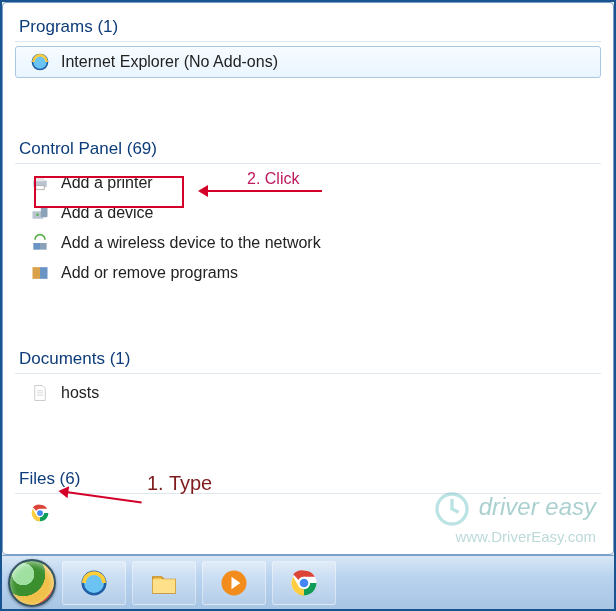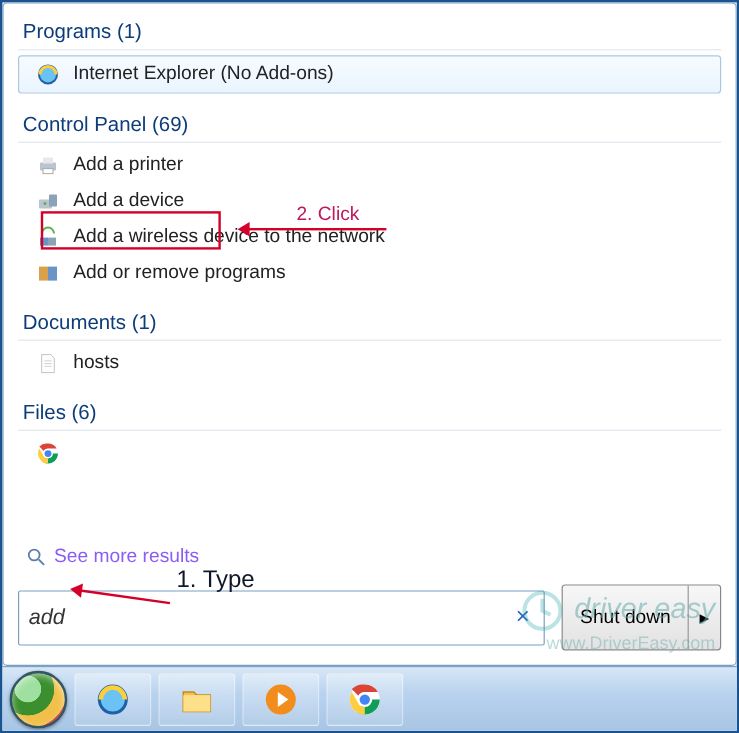--- a/index.html
+++ b/index.html
@@ -1,41 +1,41 @@
 <!DOCTYPE html>
 <html><head>
 <meta charset="utf-8">
 <style>
   * { box-sizing: border-box; margin: 0; padding: 0; font-family: "Segoe UI", Tahoma, sans-serif; }
   body { width: 616px; height: 611px; background: #f5f5f5; position: relative; overflow: hidden; border: 2px solid #1a5490; }
   .start-menu {
     position: absolute; top: 0; left: 0; right: 0; bottom: 54px;
     background: #fff; border: 1px solid #7a9fc4; border-radius: 4px;
-    padding: 10px 12px 12px 12px; display: flex; flex-direction: column;
+    padding: 10px 12px 12px 12px; display: flex; flex-direction: column; gap: 45px;
   }
   .section { margin-bottom: 6px; }
   .section-header {
     color: #0d3c7a; font-size: 17px; padding: 4px 4px; border-bottom: 1px solid #e0e6ee;
     font-weight: 400;
   }
   .item-list { padding: 4px 0 6px 0; }
   .item {
     display: flex; align-items: center; padding: 4px 6px 4px 14px; font-size: 16px;
     color: #222; border-radius: 2px; position: relative;
   }
   .item.highlighted {
     background: linear-gradient(#f6fbff, #eaf5ff);
     border: 1px solid #a8c8e4; border-radius: 3px; padding-left: 13px;
   }
   .icon20 { width: 22px; height: 22px; margin-right: 10px; display: flex; align-items: center; justify-content: center; flex-shrink: 0; }
   .ann-box1 { position:absolute; left:32px; top:174px; width:150px; height:32px; border:2px solid #d4002a; pointer-events:none; }
   .ann-arrow1 { position:absolute; left:200px; top:188px; width:120px; height:2px; background:#d4002a; pointer-events:none; }
   .ann-arrow1::before { content:''; position:absolute; left:-10px; top:-5px; border:6px solid transparent; border-right:10px solid #d4002a; }
   .ann-text1 { position:absolute; left:245px; top:168px; color:#be185d; font-size:16px; pointer-events:none; }
-  .ann-text2 { position:absolute; left:145px; top:470px; color:#0f172a; font-size:20px; pointer-events:none; }
+  .ann-text2 { position:absolute; left:145px; top:470px; color:#7f1d1d; font-size:20px; pointer-events:none; }
   .ann-arrow2 { position:absolute; left:60px; top:494px; width:80px; height:2px; background:#d4002a; pointer-events:none; transform:rotate(8deg); }
   .ann-arrow2::before { content:''; position:absolute; left:-10px; top:-5px; border:6px solid transparent; border-right:10px solid #d4002a; }
   .see-more { display:flex; align-items:center; padding:4px 6px; margin-top:auto; }
   .see-more .mag { width:18px; height:18px; margin-right:6px; }
   .see-more span { color:#8b5cf6; font-size:16px; }
   .bottom-row { display:flex; align-items:center; gap:14px; margin-top:10px; }
   .search-box {
     flex:1; display:flex; align-items:center; border:1px solid #7a9fc4; background:#fff;
     height:46px; padding:0 8px; border-radius:2px;
   }

